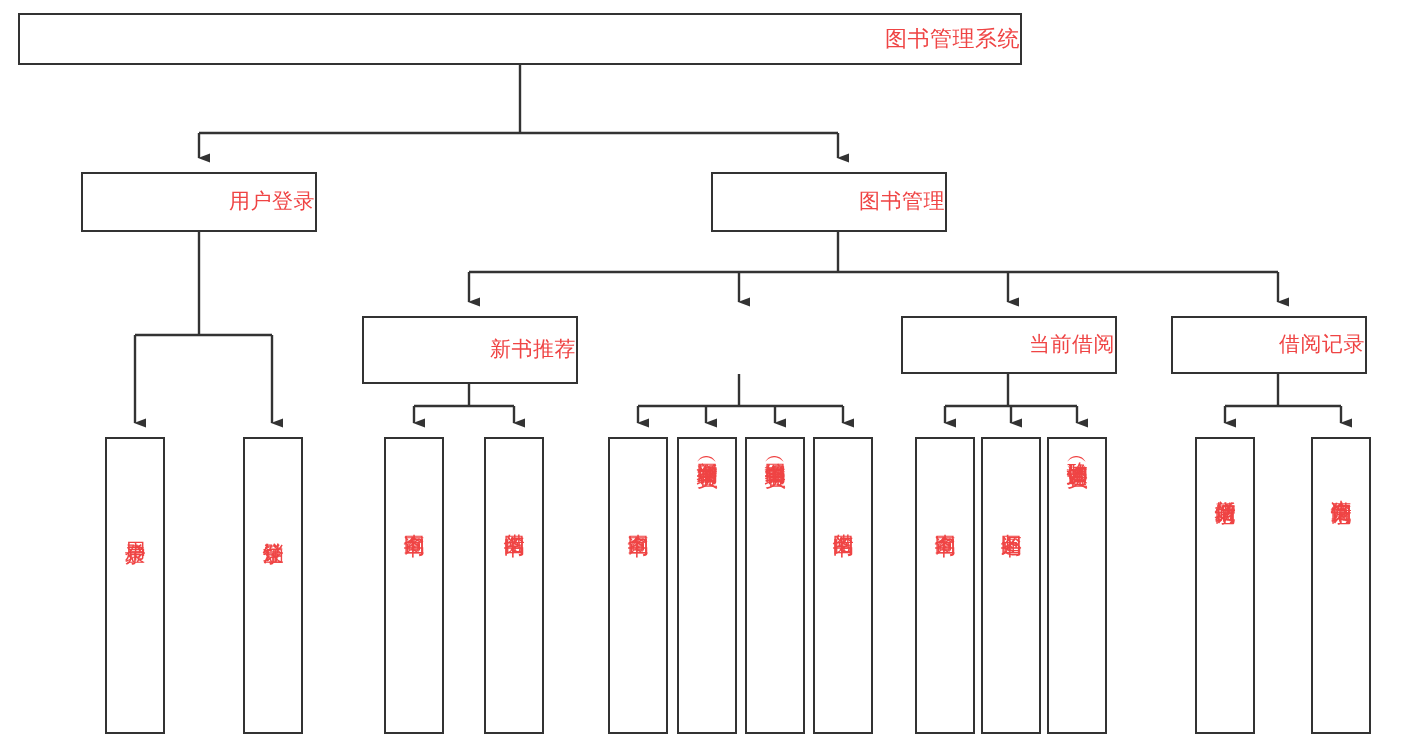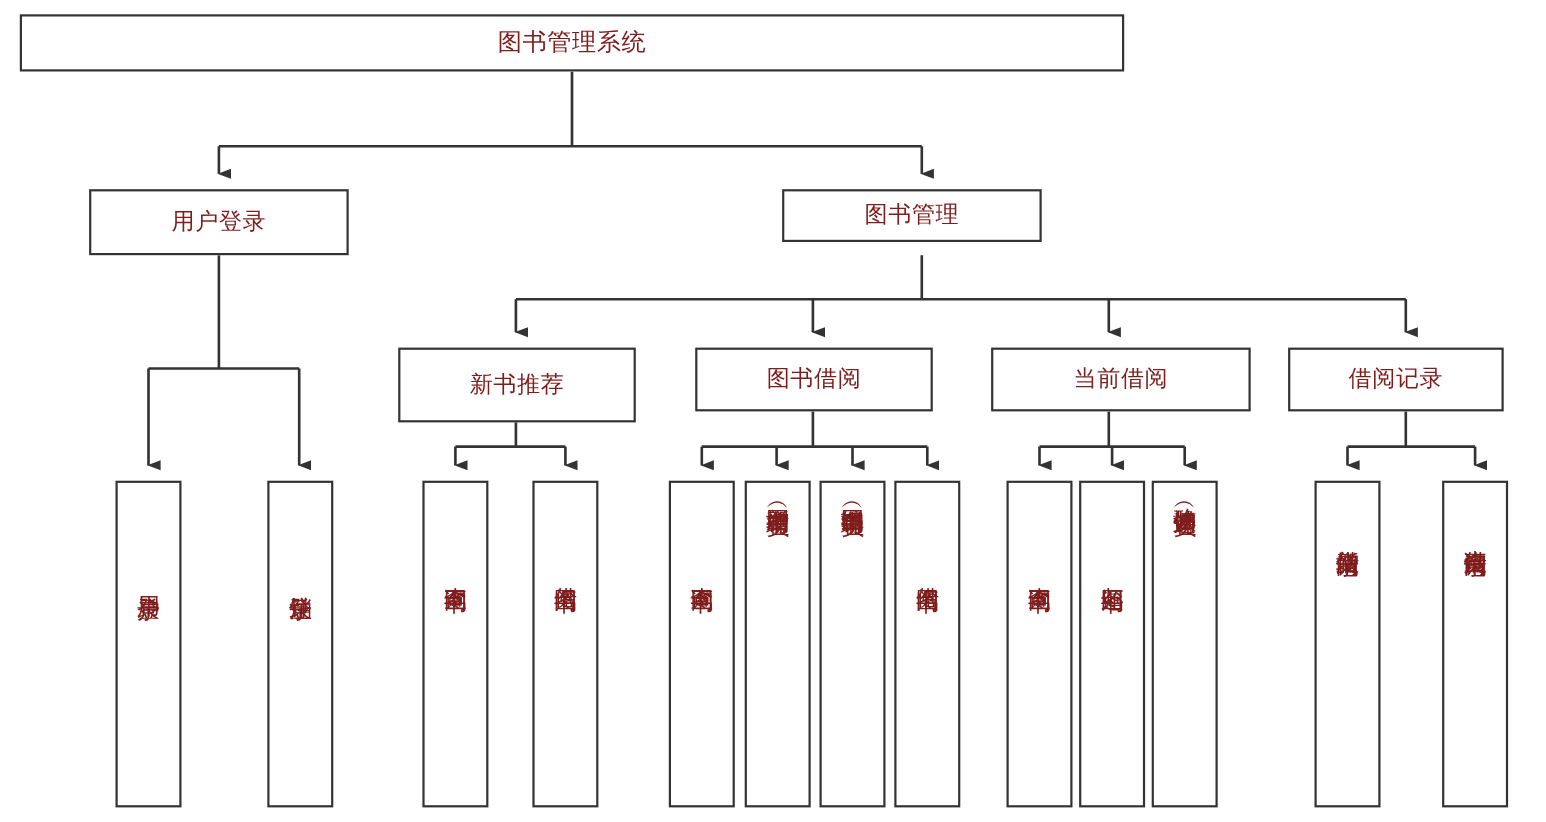--- a/index.html
+++ b/index.html
@@ -26,22 +26,22 @@
     height: 747px;
     pointer-events: none;
   }
   .node {
     position: absolute;
     box-sizing: border-box;
     background: #ffffff;
     border: 2px solid #333333;
     display: flex;
     align-items: center;
-    justify-content: center;
-    color: #7f1d1d;
+    justify-content: flex-end;
+    color: #ef4444;
   }
   .node .label {
     display: block;
     text-align: center;
     line-height: 1.22;
     letter-spacing: 0.5px;
   }
   
   .node.h .label {
     font-size: 21px;
@@ -128,31 +128,28 @@
     </g>
   </svg>
 
   <div class="node h root" style="left:18px; top:13px; width:1004px; height:52px;">
     <span class="label">图书管理系统</span>
   </div>
 
   <div class="node h" style="left:81px; top:172px; width:236px; height:60px;">
     <span class="label">用户登录</span>
   </div>
-  <div class="node h" style="left:711px; top:172px; width:236px; height:48px;">
+  <div class="node h" style="left:711px; top:172px; width:236px; height:60px;">
     <span class="label">图书管理</span>
   </div>
 
   <div class="node h" style="left:362px; top:316px; width:216px; height:68px;">
     <span class="label">新书推荐</span>
   </div>
-  <div class="node h" style="left:632px; top:316px; width:216px; height:58px;">
-    <span class="label">图书借阅</span>
-  </div>
-  <div class="node h" style="left:901px; top:316px; width:236px; height:58px;">
+  <div class="node h" style="left:901px; top:316px; width:216px; height:58px;">
     <span class="label">当前借阅</span>
   </div>
   <div class="node h" style="left:1171px; top:316px; width:196px; height:58px;">
     <span class="label">借阅记录</span>
   </div>
 
   <div class="node v" style="left:105px; top:437px; width:60px; height:297px; padding-top:86px;">
     <span class="label">用户登录</span>
   </div>
   <div class="node v" style="left:243px; top:437px; width:60px; height:297px; padding-top:86px;">

